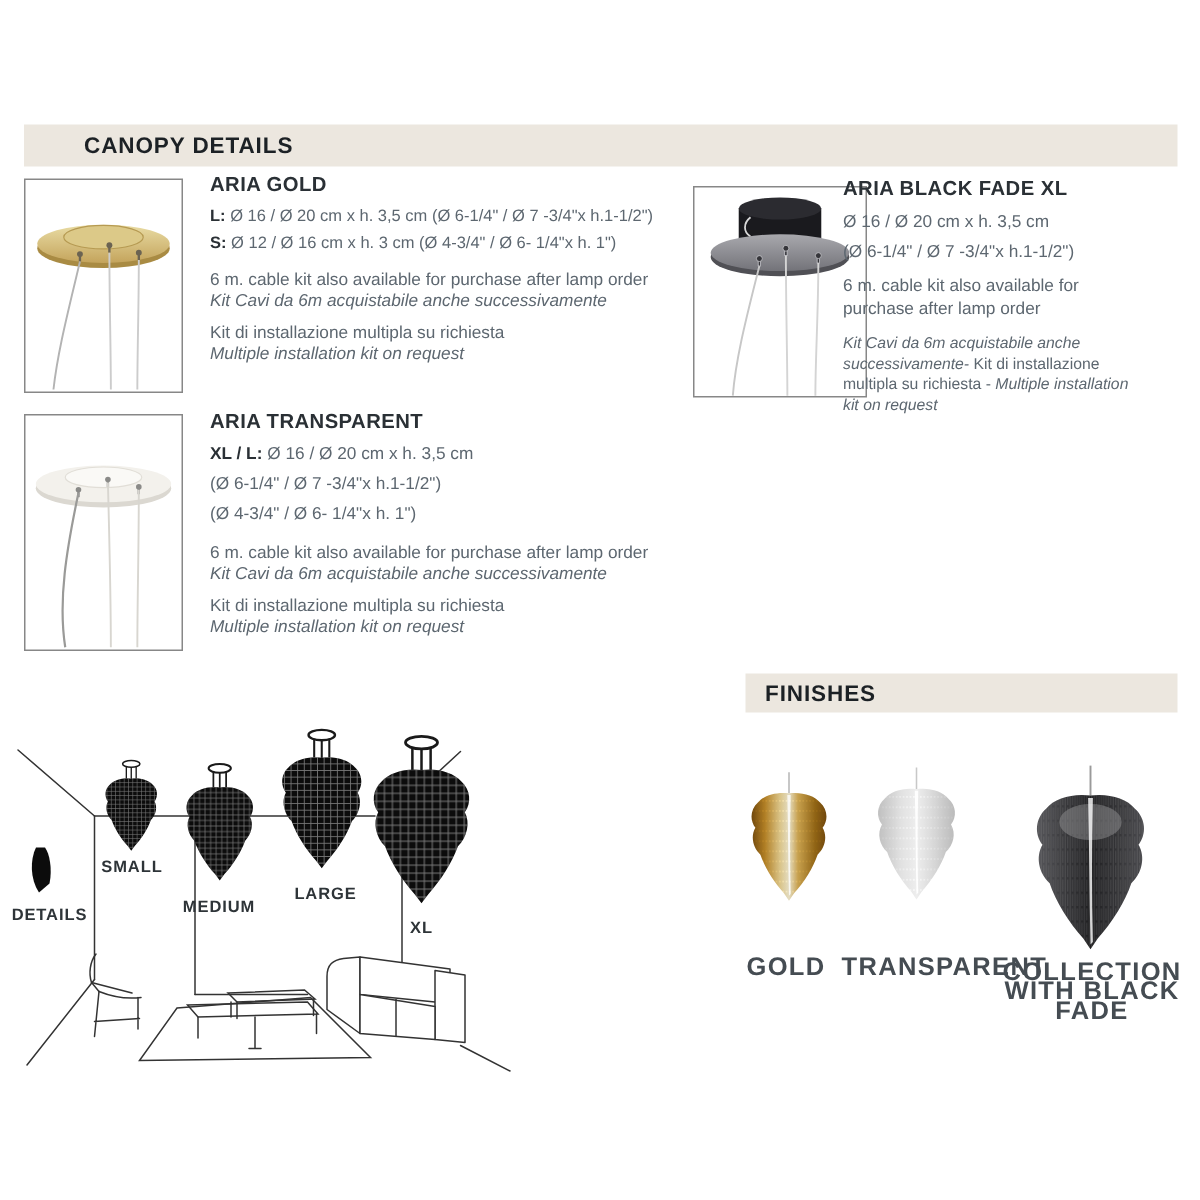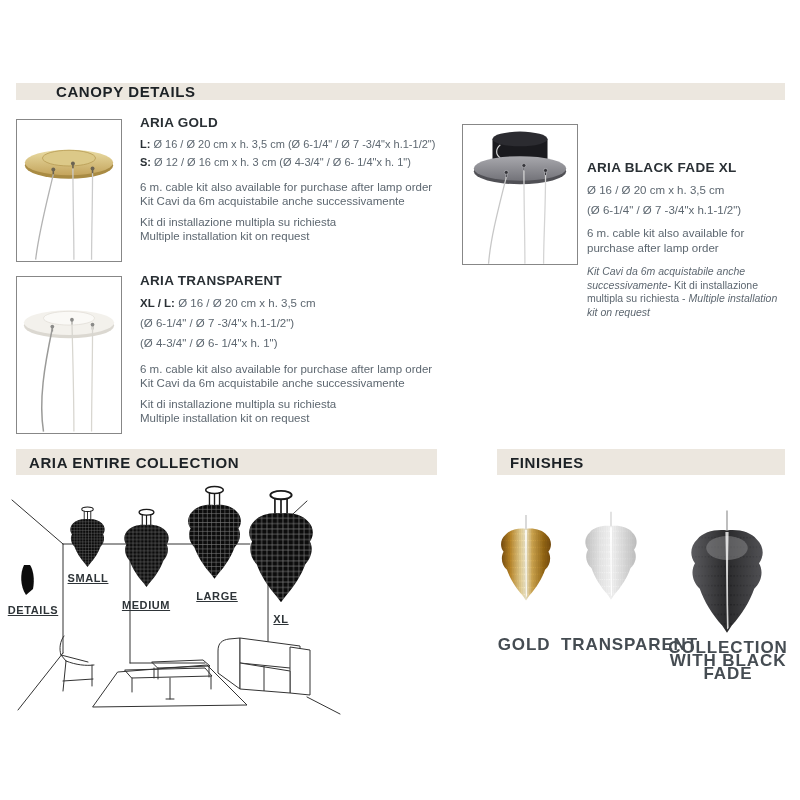--- a/index.html
+++ b/index.html
@@ -5,42 +5,42 @@
   :root{
     --page-bg:#ffffff; --bar-bg:#ece7df; --heading-text:#1c2125; --title-text:#2a3035;
     --body-text:#5d6770; --label-text:#2e3438; --image-border:#878787; --line-art:#333333;
   }
   html,body{margin:0;padding:0;background:#fff;}
   .page{position:relative;width:800px;height:800px;background:var(--page-bg);
         font-family:"Liberation Sans",sans-serif;overflow:hidden;}
   .bar{position:absolute;background:var(--bar-bg);display:flex;align-items:center;
        padding-left:13px;box-sizing:border-box;font-weight:bold;font-size:15px;
        letter-spacing:.6px;color:var(--heading-text);}
-  #bar-canopy{left:16px;top:83px;width:769px;height:17px;padding-left:40px;}
+  #bar-canopy{left:16px;top:83px;width:769px;height:28px;padding-left:40px;}
   #bar-collection{left:16px;top:449px;width:421px;height:26px;}
   #bar-finishes{left:497px;top:449px;width:288px;height:26px;}
   .img-box{position:absolute;background:#fff;border:1px solid var(--image-border);box-sizing:border-box;}
   #gold-img{left:16px;top:119px;width:106px;height:143px;}
   #bf-img{left:462px;top:124px;width:116px;height:141px;}
   #tr-img{left:16px;top:276px;width:106px;height:158px;}
   .txt{position:absolute;color:var(--body-text);}
   #gold-txt{left:140px;top:113px;width:340px;}
-  #bf-txt{left:587px;top:116px;width:202px;margin-top:42px;}
+  #bf-txt{left:562px;top:116px;width:202px;}
   #tr-txt{left:140px;top:271px;width:330px;}
   .prod-title{font-size:13.5px;font-weight:bold;letter-spacing:.3px;color:var(--title-text);
               line-height:20px;margin-bottom:2px;}
   .spec-line{font-size:11px;line-height:18px;white-space:nowrap;}
   .spec-line b{color:var(--title-text);}
   .spec-line.tall{font-size:11.5px;line-height:20px;}
   .note{font-size:11.5px;line-height:14px;margin-top:9px;}
-  .note .it{}
+  .note .it{font-style:italic;}
   .note-small{font-size:10.5px;line-height:13.5px;margin-top:9px;}
   .note-small .it{font-style:italic;}
   .coll-label{position:absolute;font-size:11px;font-weight:bold;letter-spacing:.6px;
-              color:var(--label-text);text-align:center;text-decoration:underline;}
+              color:var(--label-text);text-align:center;}
   #lbl-applique{left:2px;top:604px;width:62px;}
   #lbl-small{left:63px;top:572px;width:50px;}
   #lbl-medium{left:114px;top:599px;width:64px;}
   #lbl-large{left:185px;top:590px;width:64px;}
   #lbl-xl{left:261px;top:613px;width:40px;}
   .fin-label{position:absolute;font-size:17px;font-weight:bold;letter-spacing:.9px;
              color:#454c52;text-align:center;line-height:13px;}
   #lbl-gold{left:479px;top:638px;width:90px;}
   #lbl-transparent{left:561px;top:638px;width:110px;}
   #lbl-blackfade{left:657px;top:641px;width:142px;}
@@ -203,23 +203,20 @@
     <div class="note">
       <span>6 m. cable kit also available for purchase after lamp order</span><br>
       <span class="it">Kit Cavi da 6m acquistabile anche successivamente</span>
     </div>
     <div class="note" style="margin-top:7px">
       <span>Kit di installazione multipla su richiesta</span><br>
       <span class="it">Multiple installation kit on request</span>
     </div>
   </div>
 
-  <div class="bar" id="bar-collection">
-    <span>ARIA ENTIRE COLLECTION</span>
-  </div>
   <div class="bar" id="bar-finishes">
     <span>FINISHES</span>
   </div>
 
   <svg class="abs" style="left:8px;top:483px" viewBox="0 0 430 245" width="430" height="245">
 
     <g stroke="#333333" stroke-width="1" fill="none" stroke-linecap="round">
       <path d="M4,17 L55,61"></path>
       <path d="M55,61 V170"></path>
       <path d="M55,170 L10,227"></path>

